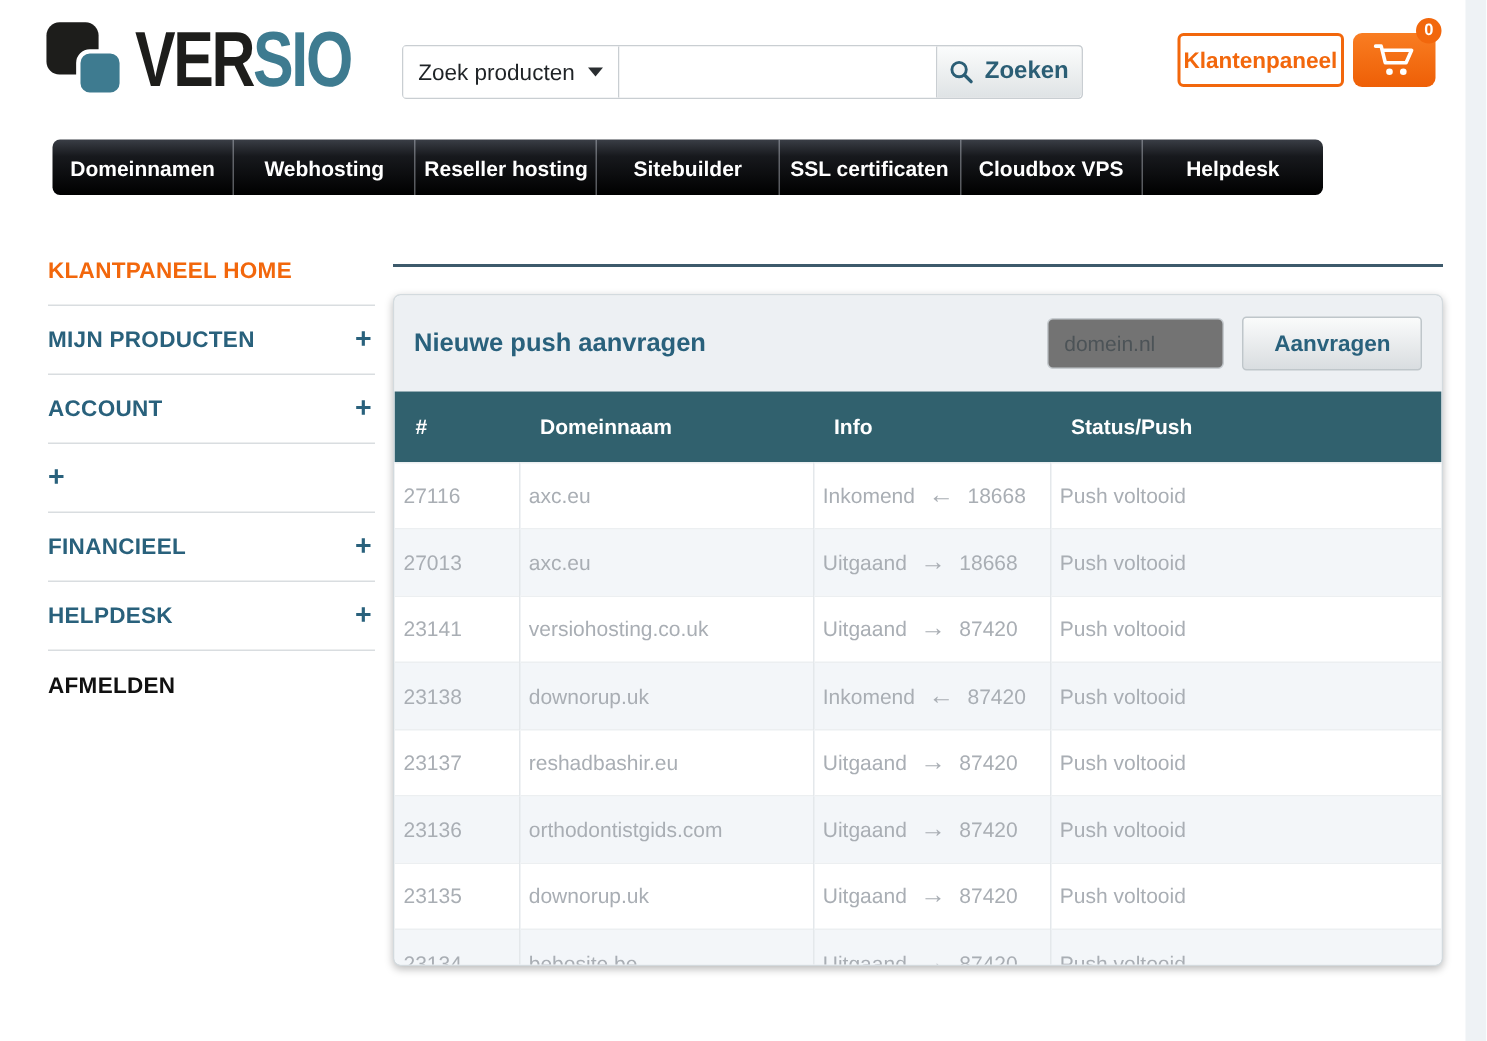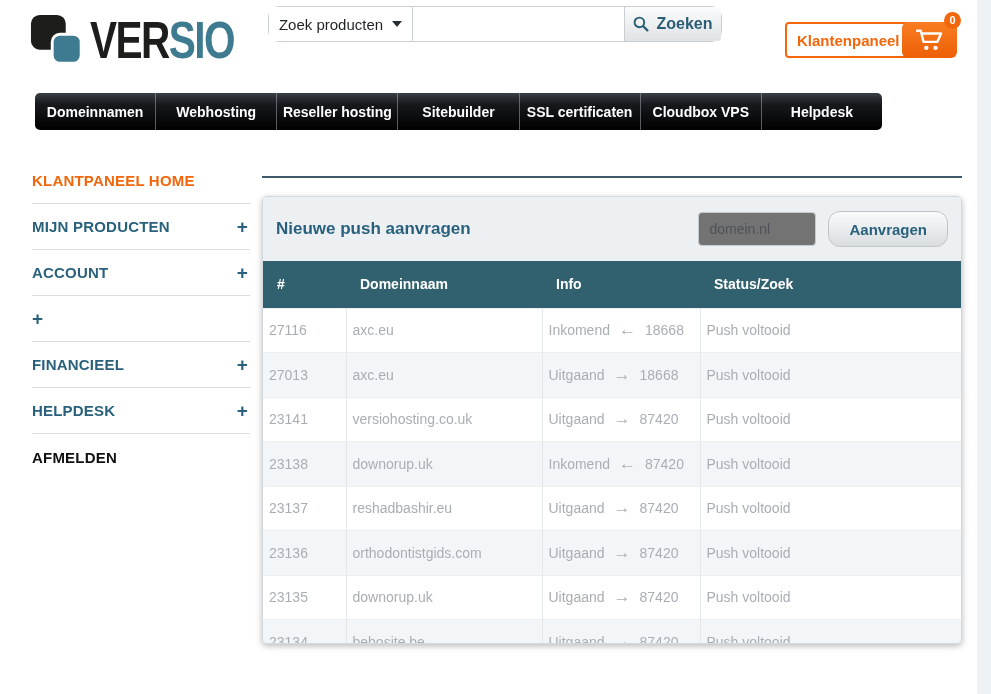--- a/index.html
+++ b/index.html
@@ -11,35 +11,35 @@
 
   
   .header { position:absolute; left:0; top:0; width:975px; height:90px; background:#fff; }
   .logo { position:absolute; left:30px; top:12px; display:flex; align-items:center; }
   .logo svg { width:56px; height:56px; }
   .logo-text { font-size:52px; font-weight:700; letter-spacing:-2px; line-height:56px;
                transform:scaleX(.78); transform-origin:left center; margin-left:4px; }
   .logo-dark { color:#1d1d1b; }
   .logo-teal { color:#3e7b90; }
 
-  .searchbar { position:absolute; left:268px; top:6px; height:36px; display:flex;
-               border:1px solid #c9ced2; border-radius:11px; background:#fff; }
+  .searchbar { position:absolute; left:268px; top:30px; height:36px; display:flex;
+               border:1px solid #c9ced2; border-radius:3px; background:#fff; }
   .search-cat { width:144px; display:flex; align-items:center; justify-content:center;
                 gap:9px; font-size:15px; color:#1f2326; border-right:1px solid #c9ced2;
                 cursor:pointer; background:#fff; }
   .caret-down { width:0; height:0; border-left:5px solid transparent;
                 border-right:5px solid transparent; border-top:6px solid #2a2e31; }
   .search-input { width:211px; border:none; outline:none; font-size:14px; padding:0 10px;
                   font-family:"Liberation Sans", sans-serif; }
   .search-btn { width:97px; border:none; border-left:1px solid #c9ced2; cursor:pointer;
                 background:linear-gradient(#fbfcfc,#dfe3e5); color:#2b5e75; font-weight:700;
                 font-size:16px; display:flex; align-items:center; justify-content:center; gap:7px;
                 border-radius:0 3px 3px 0; font-family:"Liberation Sans", sans-serif; }
 
-  .klant-btn { position:absolute; left:785px; top:22px; height:36px; padding:0 10px;
+  .klant-btn { position:absolute; left:785px; top:22px; height:36px; padding:0 2px;
                background:#fff; border:2px solid #f2670c; border-radius:4px; color:#f2670c;
                font-weight:700; font-size:15px; cursor:pointer;
                font-family:"Liberation Sans", sans-serif; }
   .cart-btn { position:absolute; left:902px; top:22px; width:55px; height:36px;
               background:linear-gradient(#f97d22,#ee5f06); border:none; border-radius:6px;
               cursor:pointer; display:flex; align-items:center; justify-content:center; }
   .cart-badge { position:absolute; right:-4px; top:-10px; min-width:17px; height:17px;
                 background:#f2670c; border-radius:50%; color:#fff; font-size:11px;
                 font-weight:700; line-height:17px; text-align:center; }
 
@@ -70,21 +70,21 @@
   .card { margin-top:18px; height:448px; border-radius:5px; overflow:hidden;
           border:1px solid #d3dade; box-shadow:0 2px 6px rgba(0,0,0,.28); background:#fff; }
 
   .panel { height:64px; background:#edf0f3; display:flex; align-items:center;
            padding:0 13px; gap:12px; }
   .panel-title { font-size:17px; font-weight:700; color:#29617c; flex:1; }
   .domain-input { width:118px; height:34px; border:1px solid #c6cbcf; border-radius:4px;
                   font-size:14px; padding:0 10px; outline:none; background:#737373;
                   font-family:"Liberation Sans", sans-serif; }
   .domain-input::placeholder { color:#4c5357; opacity:1; }
-  .aanvragen-btn { height:36px; padding:0 20px; border:1px solid #bfc6ca; border-radius:12px;
+  .aanvragen-btn { height:36px; padding:0 20px; border:1px solid #bfc6ca; border-radius:3px;
                    background:linear-gradient(#fafbfb,#d9dde0); color:#29617c; font-weight:700;
                    font-size:15px; cursor:pointer; font-family:"Liberation Sans", sans-serif; }
 
   table.push { width:100%; border-collapse:collapse; table-layout:fixed; }
   .push thead th { background:#31616e; color:#fff; font-weight:700; font-size:14px;
                    text-align:left; height:47px; padding-left:14px; }
   .col-id { width:83px; } .col-domain { width:196px; } .col-info { width:158px; }
   .push tbody td { height:44.5px; font-size:14px; color:#a9aeb4; padding-left:6px;
                    border-right:1px solid #e4e8eb; background:#fff; }
   .push tbody td:last-child { border-right:none; }
@@ -182,21 +182,21 @@
         <input class="domain-input" type="text" placeholder="domein.nl" style="">
         <button class="aanvragen-btn">Aanvragen</button>
       </div>
 
       <table class="push">
         <thead>
           <tr>
             <th class="col-id">#</th>
             <th class="col-domain">Domeinnaam</th>
             <th class="col-info">Info</th>
-            <th>Status/Zoek</th>
+            <th>Status/Push</th>
           </tr>
         </thead>
         <tbody id="push-rows">
   <tr>
     <td class="cell-id">27116</td>
     <td class="cell-domain">axc.eu</td>
     <td>
       <span class="info-cell">
         <span class="dir">Inkomend</span>
         <span class="arrow">←</span>

